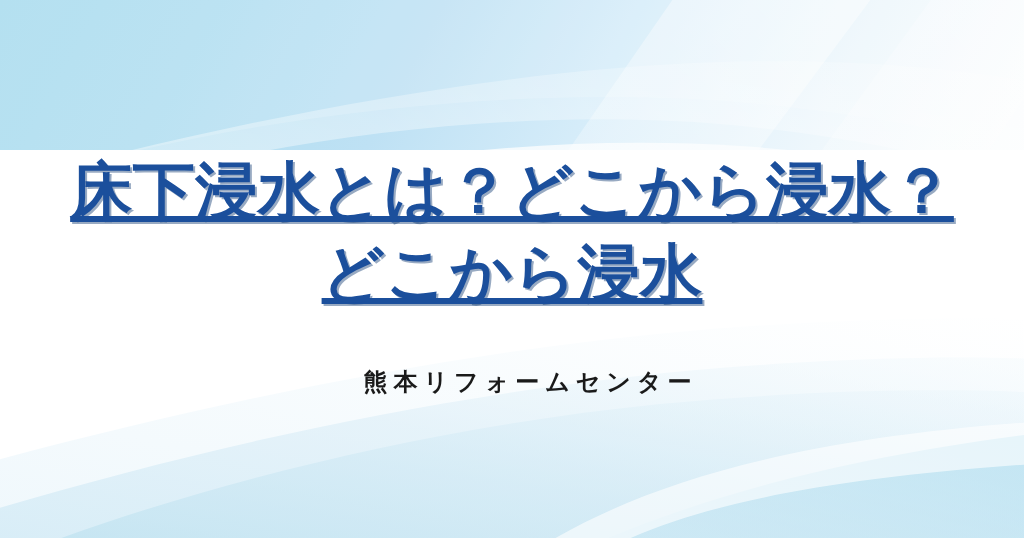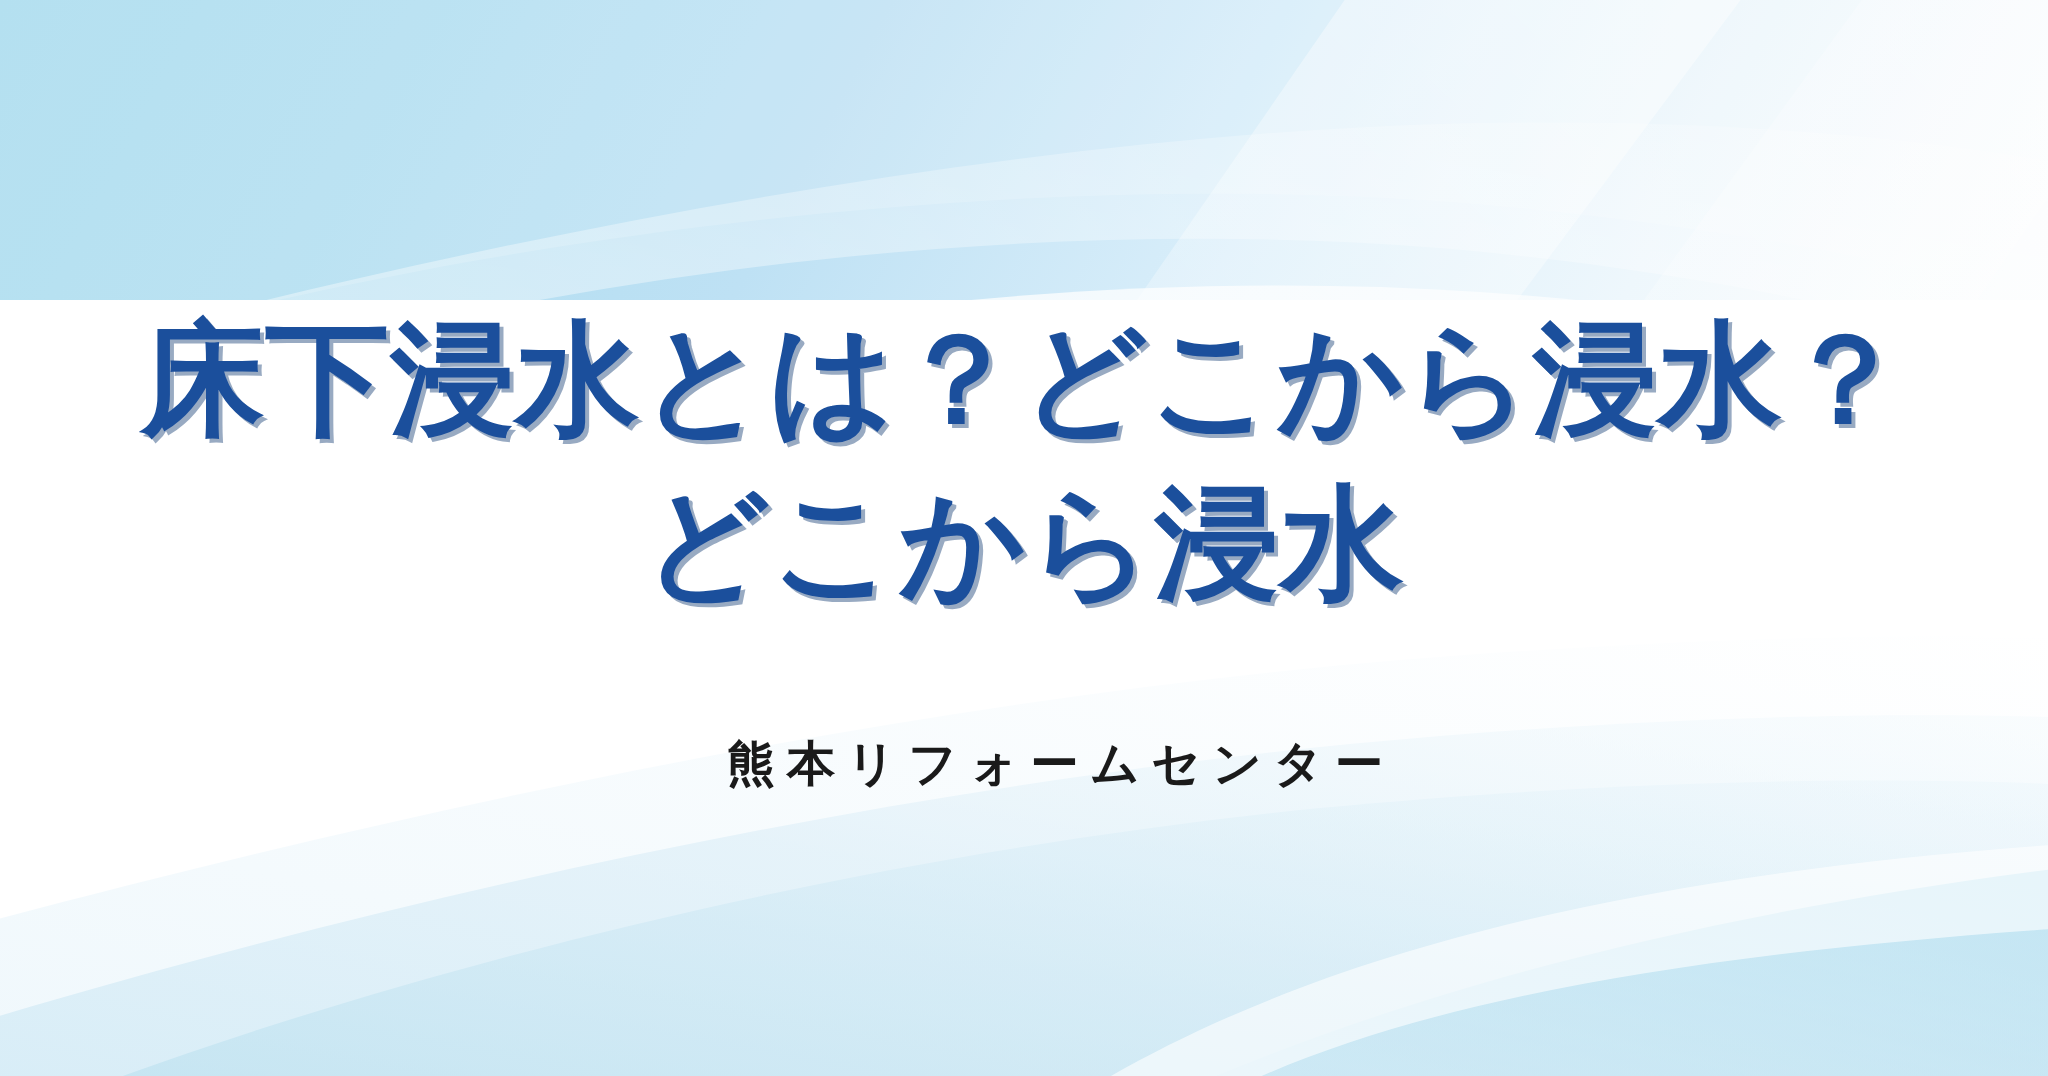--- a/index.html
+++ b/index.html
@@ -76,20 +76,21 @@
     font-size: 62px;
     line-height: 1.32;
     letter-spacing: 0.5px;
     text-shadow: 2px 2px 0 rgba(10, 52, 110, 0.42);
     font-family: "Liberation Sans", "DejaVu Sans", sans-serif;
     white-space: nowrap;
   }
 
   .title-line {
     display: block;
+    text-decoration: underline;
   }
 
   .subtitle {
     margin-top: 52px;
     width: 100%;
     text-align: center;
     color: #1a1a1a;
     font-weight: 600;
     font-size: 24px;
     letter-spacing: 6px;

